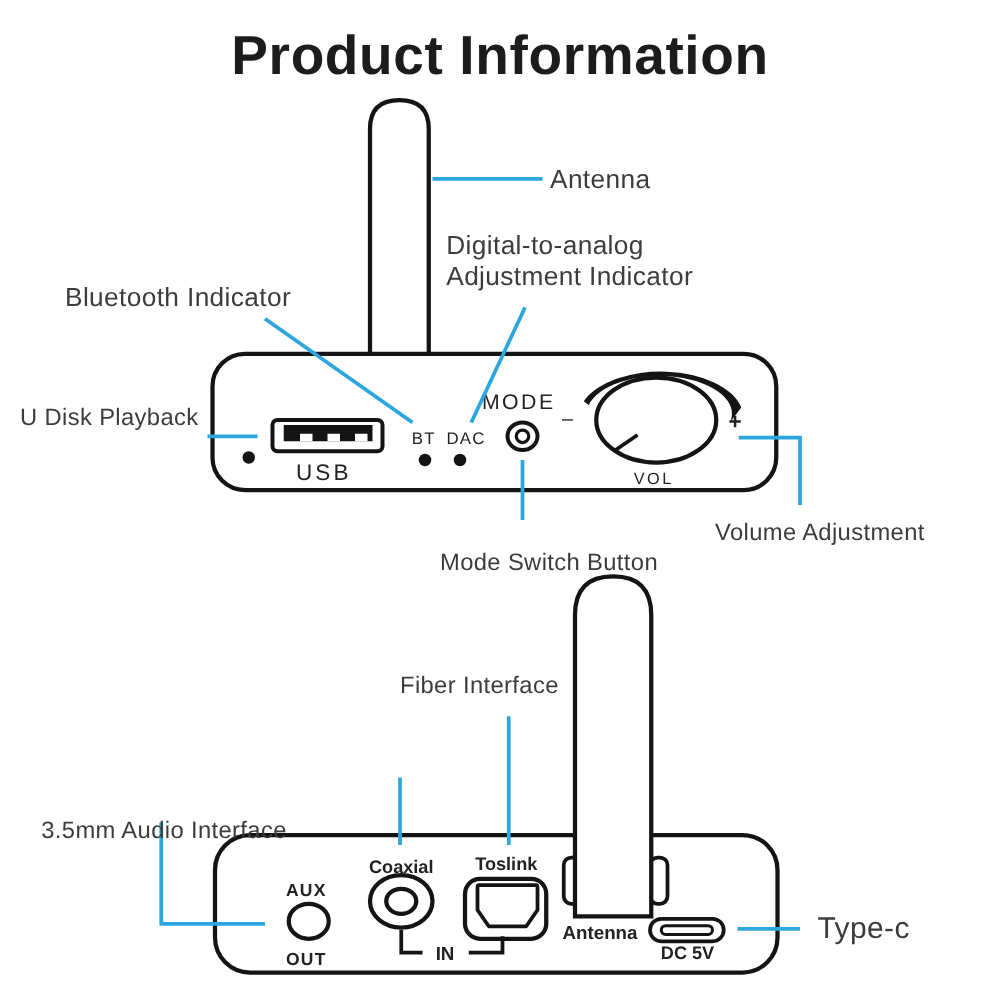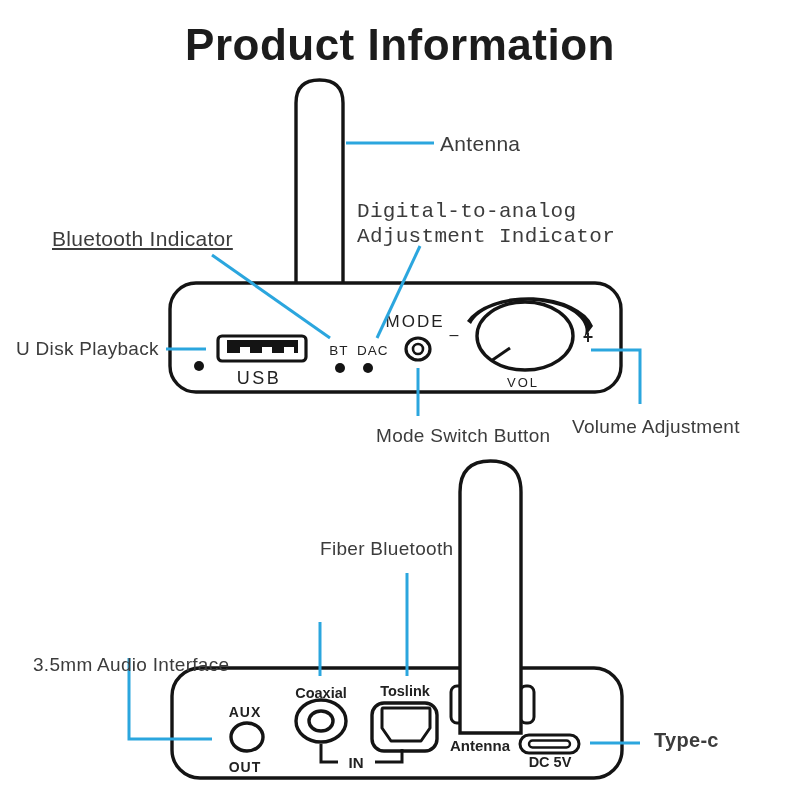--- a/index.html
+++ b/index.html
@@ -25,21 +25,21 @@
     white-space: nowrap;
   }
   .lbl {
     position: absolute;
     color: #3c3c3c;
     white-space: nowrap;
     letter-spacing: 0.3px;
   }
   .lbl-lg { font-size: 21px; }
   .lbl-md { font-size: 19px; }
-  .lbl-xl { font-size: 20px; font-weight: bold; }
+  .lbl-xl { font-size: 24px; }
   .dac-label div { line-height: 25px; }
   svg text {
     font-family: "Liberation Sans", sans-serif;
     fill: #222222;
   }
 </style>
 </head>
 <body>
 
 <div class="canvas">
@@ -125,33 +125,33 @@
     <g stroke="#2ba6de" stroke-width="3" fill="none">
       <line x1="407" y1="573" x2="407" y2="676"></line>
       <line x1="320" y1="622" x2="320" y2="676"></line>
       <path d="M129,658 L129,739 L212,739"></path>
       <line x1="590" y1="743" x2="640" y2="743"></line>
     </g>
   </svg>
 
   <div class="lbl lbl-lg" style="left:440px; top:132px;">Antenna</div>
 
-  <div class="lbl lbl-lg dac-label" style="left:357px; top:199px;font-family:Liberation Mono, monospace;">
+  <div class="lbl lbl-lg dac-label" style="left:357px; top:184px;">
     <div>Digital-to-analog</div>
     <div>Adjustment Indicator</div>
   </div>
 
-  <div class="lbl lbl-lg" style="left:52px; top:227px;text-decoration:underline;">Bluetooth Indicator</div>
+  <div class="lbl lbl-lg" style="left:52px; top:227px;">Bluetooth Indicator</div>
 
-  <div class="lbl lbl-md" style="left:16px; top:338px;">U Disk Playback</div>
+  <div class="lbl lbl-md" style="left:16px; top:324px;">U Disk Playback</div>
 
-  <div class="lbl lbl-md" style="left:352px; top:425px;margin-left:24px;">Mode Switch Button</div>
+  <div class="lbl lbl-md" style="left:352px; top:440px;">Mode Switch Button</div>
 
   <div class="lbl lbl-md" style="left:572px; top:416px;">Volume Adjustment</div>
 
-  <div class="lbl lbl-md" style="left:320px; top:538px;">Fiber Bluetooth</div>
+  <div class="lbl lbl-md" style="left:320px; top:538px;">Fiber Interface</div>
 
 
   <div class="lbl lbl-md" style="left:33px; top:630px;margin-top:24px;">3.5mm Audio Interface</div>
 
   <div class="lbl lbl-xl" style="left:654px; top:729px;">Type-c</div>
 
 </div>
 
 </body></html>

